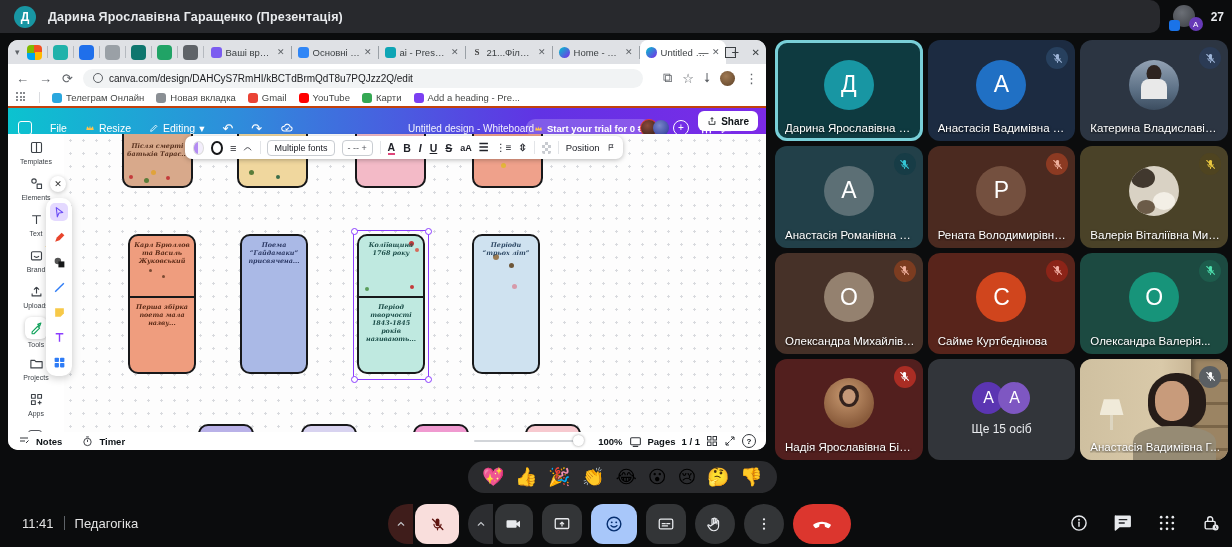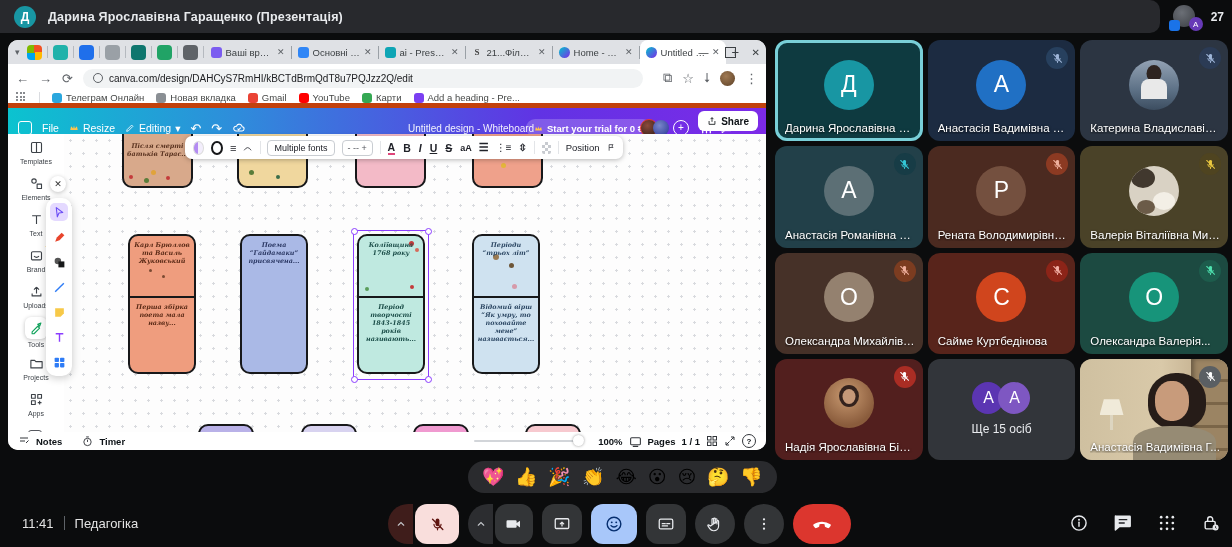--- a/index.html
+++ b/index.html
@@ -36,31 +36,31 @@
   #winctl .wbox{width:9px;height:9px;border:1px solid #3c4043}
   
   #navbar{position:absolute;left:0;top:24px;width:100%;height:28px;background:#fff;display:flex;align-items:center;padding:0 8px;box-sizing:border-box;gap:10px}
   .navic{color:#5f6368;font-size:13px}
   #urlpill{flex:0 0 auto;width:560px;height:19px;background:#f1f3f4;border-radius:10px;display:flex;align-items:center;gap:6px;padding:0 10px;box-sizing:border-box}
   #urlpill .tune{width:10px;height:10px;border-radius:50%;border:1.5px solid #5f6368;box-sizing:border-box}
   #url{font-size:10px;color:#202124;white-space:nowrap;overflow:hidden}
   #nav-right{margin-left:auto;display:flex;align-items:center;gap:10px}
   #nav-right .avac{width:15px;height:15px;border-radius:50%;background:radial-gradient(circle at 40% 35%,#a07a54,#5c4026)}
   
-  #bmbar{position:absolute;left:0;top:52px;width:100%;height:16px;background:#fff;border-bottom:5px solid #c2410c;display:flex;align-items:flex-start;gap:12px;padding:0 8px;box-sizing:border-box}
+  #bmbar{position:absolute;left:0;top:52px;width:100%;height:16px;background:#fff;border-bottom:2px solid #c2410c;display:flex;align-items:flex-start;gap:12px;padding:0 8px;box-sizing:border-box}
   .bm{display:flex;align-items:center;gap:4px}
   .bm .bfav{width:10px;height:10px;border-radius:3px}
   .bm .bl{font-size:9.5px;color:#454746;white-space:nowrap}
   #bm-apps{display:grid;grid-template-columns:repeat(3,2px);gap:1.5px;margin-right:2px}
   #bm-apps i{width:2px;height:2px;background:#5f6368;border-radius:50%}
   .bmsep{width:1px;height:11px;background:#dadce0}
   
   #cvbar{position:absolute;left:0;top:68px;width:100%;height:40px;
     background:linear-gradient(90deg,#0bc3cf 0%,#2e8ddb 30%,#6133e4 70%,#7d2ae8 100%);
-    display:flex;align-items:center;gap:10px;padding:0 10px;box-sizing:border-box;color:#fff;font-size:10.5px}
+    display:flex;align-items:center;gap:18px;padding:0 10px;box-sizing:border-box;color:#fff;font-size:10.5px}
   .cvb{display:flex;align-items:center;gap:4px;color:#fff}
   .cv-logo{width:12px;height:12px;border:1.6px solid #fff;border-radius:3px}
   #cv-doc{position:absolute;left:400px;color:rgba(255,255,255,.92);font-size:10px}
   #trial{position:absolute;left:518px;height:18px;background:rgba(255,255,255,.2);border-radius:9px;display:flex;align-items:center;gap:4px;padding:0 8px;font-size:9.5px;font-weight:bold}
   #cv-avs{position:absolute;left:632px;display:flex;align-items:center}
   #cv-avs .a1{width:16px;height:16px;border-radius:50%;background:radial-gradient(circle at 40% 35%,#8c4a3a,#2c1b16);border:1.5px solid #e53935}
   #cv-avs .a2{width:16px;height:16px;border-radius:50%;background:radial-gradient(circle at 40% 35%,#7986cb,#283593);margin-left:-5px}
   #cv-avs .plus{width:14px;height:14px;border:1.3px solid #fff;border-radius:50%;margin-left:4px;font-size:10px;line-height:13px;text-align:center}
   #cv-ic1{position:absolute;left:692px}#cv-ic2{position:absolute;left:712px}
   #share-btn{position:absolute;right:8px;top:3px;height:20px;background:#fff;border-radius:6px;display:flex;align-items:center;gap:4px;padding:0 9px;color:#0d1216;font-size:10px;font-weight:bold}
@@ -482,23 +482,20 @@
       <i class="hdl" style="left: 361px; top: 94px;"></i>
       <i class="hdl" style="left: 287px; top: 242px;"></i>
       <i class="hdl" style="left: 361px; top: 242px;"></i>
       <div class="card" style="left: 408px; top: 100px; width: 68px; height: 140px; background: rgb(207, 226, 240);">
         <div class="sec" style="height: 60px;">
           <div class="ctext" style="color: rgb(47, 74, 102);">Періоди “трьох літ”</div>
           <i class="dot" style="background: rgb(154, 122, 82); width: 6px; height: 6px; top: 30%; left: 30%;"></i>
           <i class="dot" style="background: rgb(109, 86, 56); width: 5px; height: 5px; top: 45%; left: 55%;"></i>
           <i class="dot" style="background: rgb(214, 154, 170); width: 5px; height: 5px; top: 80%; left: 60%;"></i>
         </div>
-        <div class="sec" style="height: 78px;">
-          <div class="ctext" style="color: rgb(47, 74, 102);">Відомий вірш “Як умру, то поховайте мене” називається...</div>
-        </div>
       </div>
       <div class="card" style="left: 134px; top: 290px; width: 56px; height: 20px; background: rgb(185, 177, 232); border-radius: 10px 10px 0px 0px;"></div>
       <div class="card" style="left: 237px; top: 290px; width: 56px; height: 20px; background: rgb(216, 211, 240); border-radius: 10px 10px 0px 0px;"></div>
       <div class="card" style="left: 349px; top: 290px; width: 56px; height: 20px; background: rgb(240, 154, 208); border-radius: 10px 10px 0px 0px;"></div>
       <div class="card" style="left: 461px; top: 290px; width: 56px; height: 20px; background: rgb(247, 201, 207); border-radius: 10px 10px 0px 0px;"></div>
     </div>
 
   <div id="tools-x">✕</div>
   <div id="toolspanel">
       <div class="tpi on">

